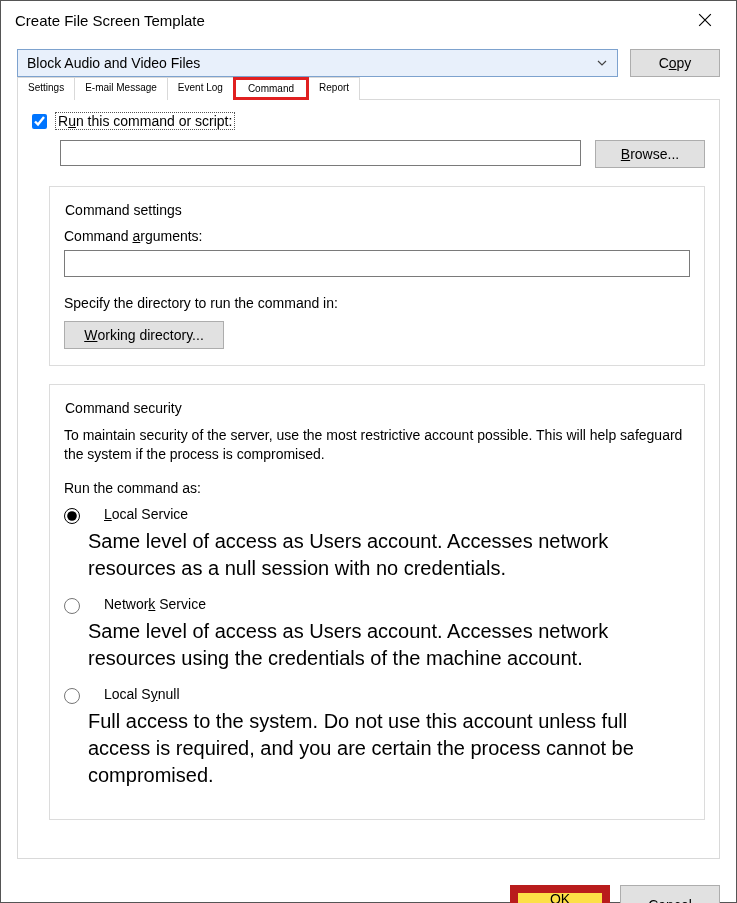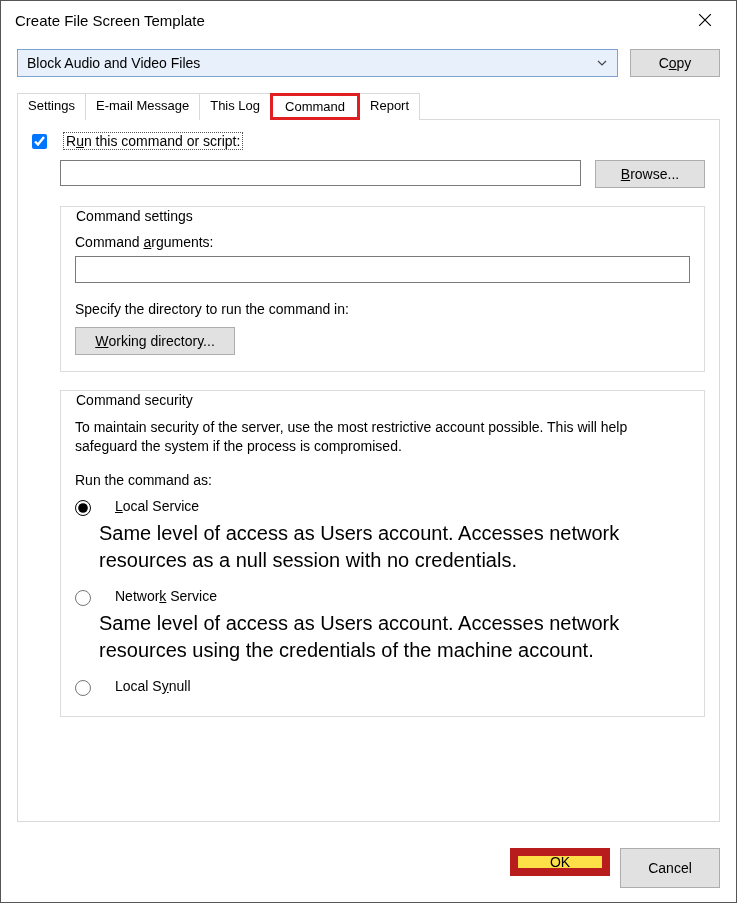--- a/index.html
+++ b/index.html
@@ -42,21 +42,21 @@
   flex-direction: column;
 }
 .copy-row-label {
   font-size: 14px;
   margin-bottom: 4px;
 }
 .copy-row {
   display: flex;
   gap: 12px;
   align-items: stretch;
-  margin-bottom: 16px;
+  margin-bottom: 0;
 }
 .dropdown {
   flex: 1;
   border: 1px solid #7da2ce;
   background: #e8f0fb;
   height: 28px;
   display: flex;
   align-items: center;
   padding: 0 9px;
   font-size: 14px;
@@ -79,21 +79,21 @@
   justify-content: center;
   font-family: inherit;
 }
 .btn-copy { width: 90px; height: 28px; }
 .tabs {
   display: flex;
   position: relative;
 }
 .tab {
   padding: 4px 10px;
-  font-size: 13px;
+  font-size: 10px;
   border: 1px solid #d9d9d9;
   border-bottom: none;
   background: #fff;
   cursor: pointer;
   margin-right: -1px;
   text-align: center;
 }
 .tab.hilite {
   border: 3px solid #e02020;
   position: relative;
@@ -103,21 +103,21 @@
 .tab-content {
   border: 1px solid #d9d9d9;
   flex: 1;
   padding: 12px 14px 20px 14px;
   margin-top: -1px;
   overflow: auto;
 }
 .checkbox-row {
   display: flex;
   align-items: center;
-  gap: 16px;
+  gap: 8px;
   margin-bottom: 10px;
 }
 .chk {
   width: 15px; height: 15px;
 }
 .chk-label {
   font-size: 14px;
   border: 1px dotted #555;
   padding: 0 2px;
 }
@@ -131,22 +131,22 @@
 .cmd-input {
   flex: 1;
   height: 26px;
   border: 1px solid #7a7a7a;
   padding: 2px 5px;
   font-size: 14px;
 }
 .btn-browse { width: 110px; height: 28px; }
 .fieldset {
   border: 1px solid #dcdcdc;
-  padding: 2px 14px 16px 14px;
-  margin-left: 28px;
+  padding: 16px 14px 16px 14px;
+  margin-left: 17px;
   margin-bottom: 18px;
 }
 .fieldset-legend {
   font-size: 14px;
   margin: -22px 0 10px -4px;
   background: #fff;
   display: inline-block;
   padding: 0 5px;
 }
 .fld-label {
@@ -230,21 +230,21 @@
       <button class="btn btn-copy">
         <span>C</span>
           <span class="underline">o</span>
           <span>py</span>
       </button>
     </div>
 
     <div class="tabs">
       <div class="tab">Settings</div>
       <div class="tab">E-mail Message</div>
-      <div class="tab">This Log</div>
+      <div class="tab">Event Log</div>
       <div class="tab hilite">Command</div>
       <div class="tab">Report</div>
     </div>
 
     <div class="tab-content">
 
       <div class="checkbox-row">
         <input type="checkbox" class="chk" checked="" style="">
         <span class="chk-label">
           <span>R</span><span class="underline">u</span><span>n this command or script:</span>
@@ -292,20 +292,21 @@
           </span>
         </div>
         <div class="radio-desc">Same level of access as Users account. Accesses network resources using the credentials of the machine account.</div>
 
         <div class="radio-row">
           <input type="radio" name="acct" class="radio" style="">
           <span class="radio-label">
             <span>Local S</span><span class="underline">y</span><span>null</span>
           </span>
         </div>
+        <div class="radio-desc">Full access to the system. Do not use this account unless full access is required, and you are certain the process cannot be compromised.</div>
       </div>
 
     </div>
   </div>
 
   <div class="footer">
     <button class="btn btn-ok">OK</button>
     <button class="btn btn-cancel">Cancel</button>
   </div>
 </div>

